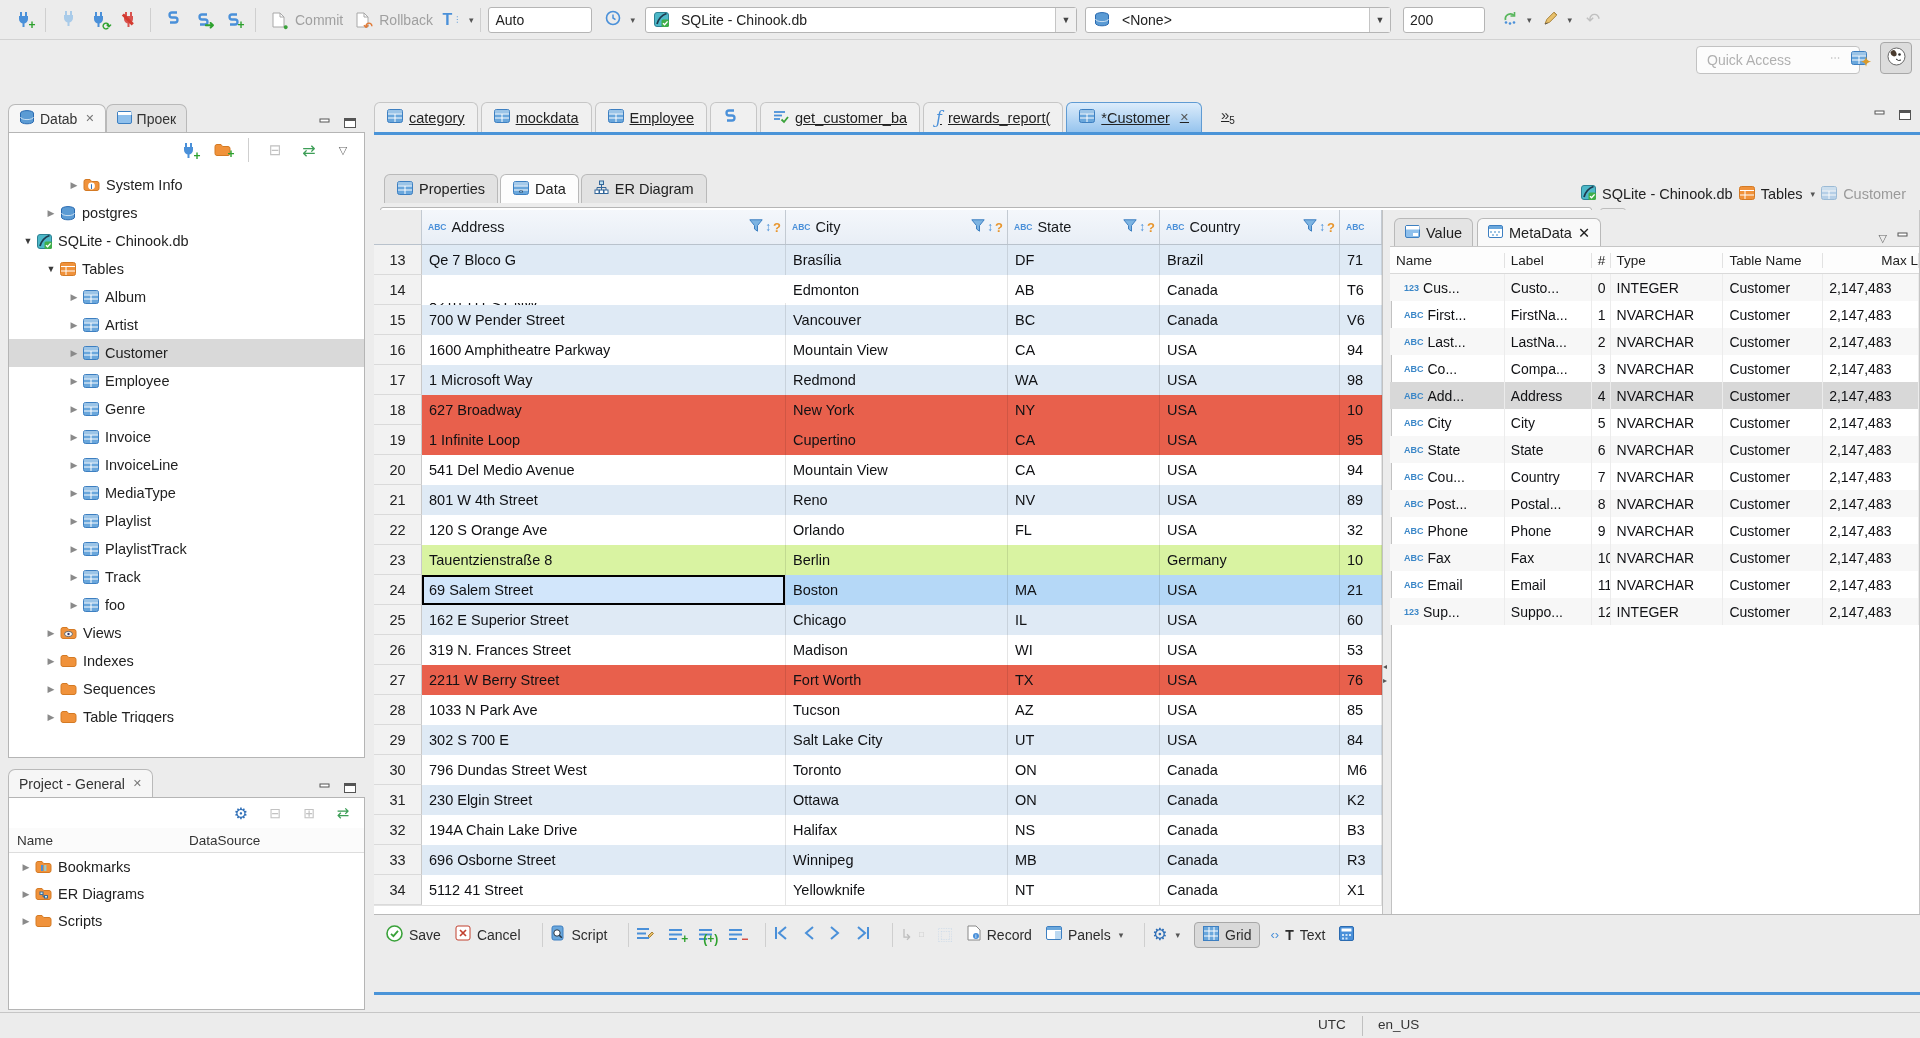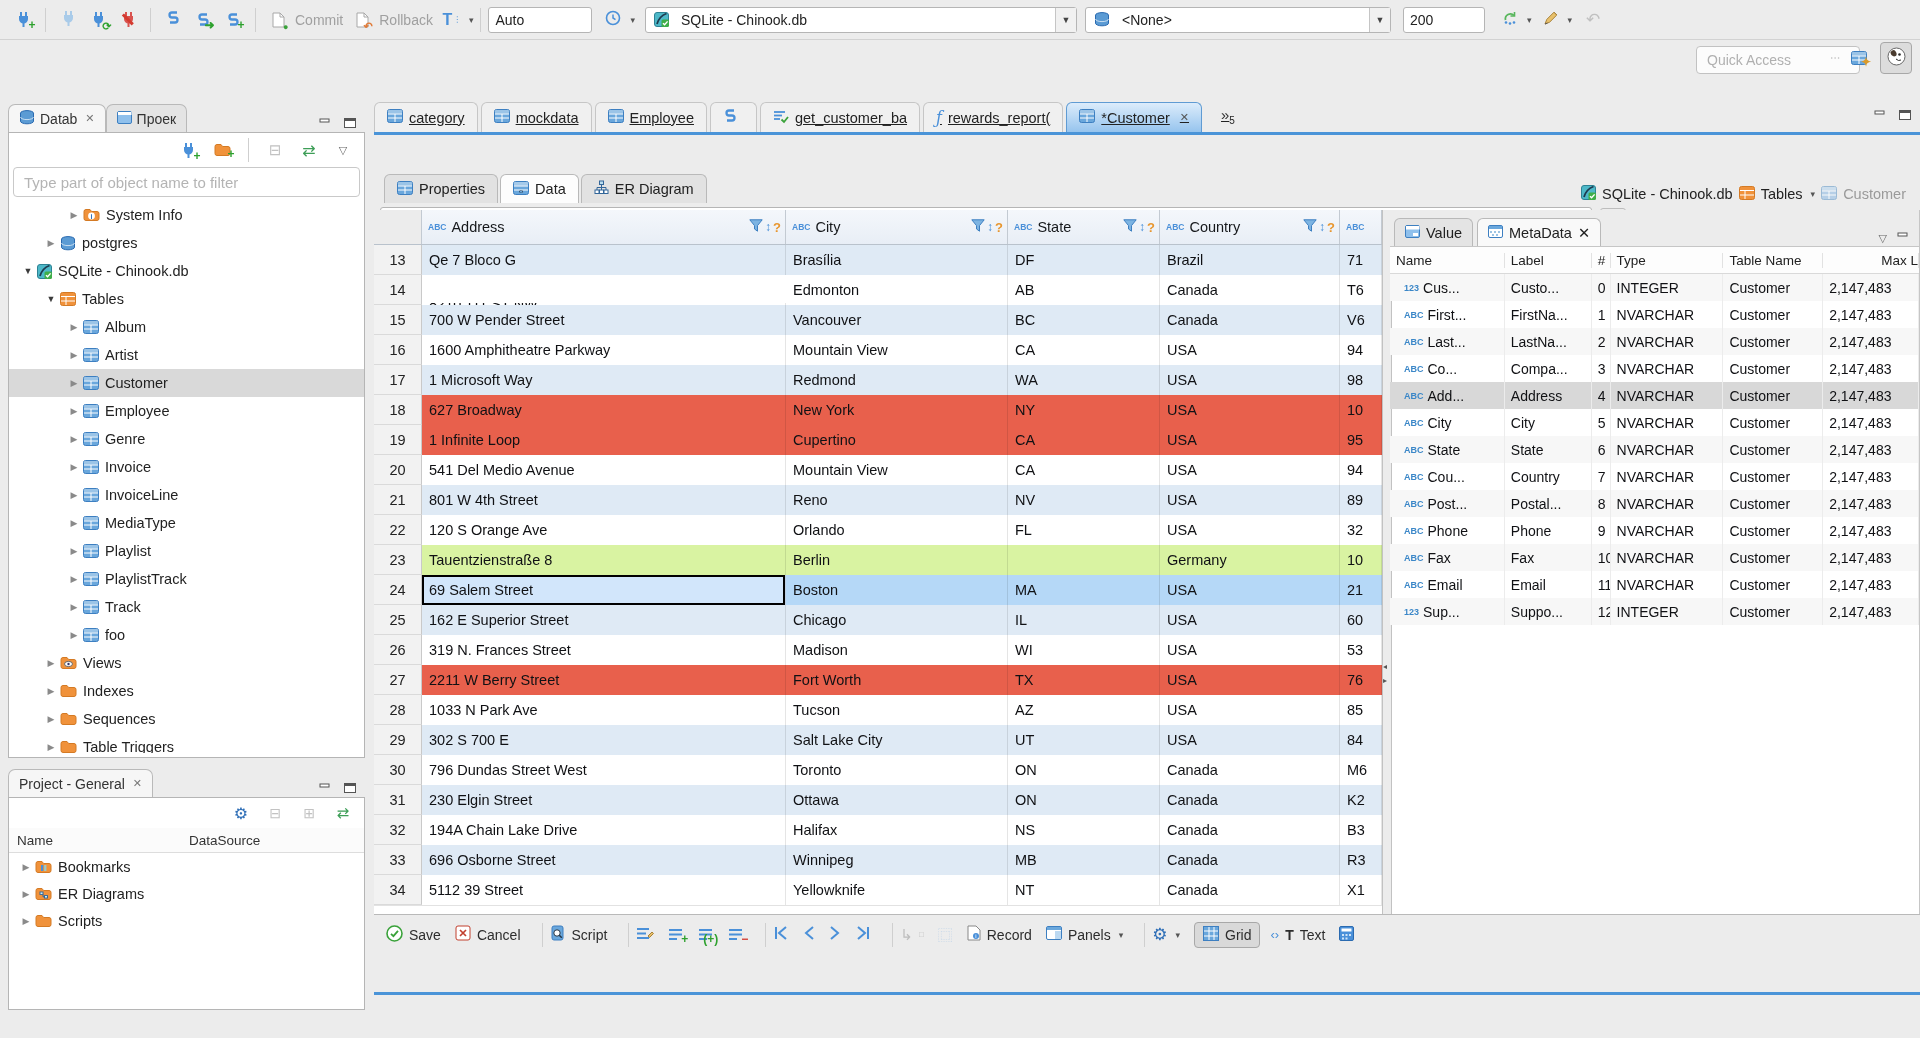--- a/index.html
+++ b/index.html
@@ -339,23 +339,20 @@
                 <path d="M1 3.5Q1 1.5 3 1.5h4l1.6 2H14q2 0 2 2v5q0 2-2 2H3q-2 0-2-2z" fill="#f0923b" stroke="#d47a24"></path>
               </svg>
               <i class="plus">+</i>
             </span>
           </span>
         <span class="sep"></span>
         <span class="tb-ic" style="color:#c2c2c2;font-size:15px">⊟</span>
         <span class="tb-ic" style="color:#3d9e57;font-size:16px">⇄</span>
         <span class="tb-ic" style="color:#666;font-size:11px">▽</span>
       </div>
-      <div class="filterbox">
-          <span>Type part of object name to filter</span>
-        </div>
       <div class="tree" style="height:552px;margin-top:4px" id="navTree">
           <div class="titem" style="padding-left: 58px;">
             <span class="tarrow">▶</span>
             <span class="ticon">
               <svg width="17" height="14" viewBox="0 0 17 14" xmlns="http://www.w3.org/2000/svg">
                 <path d="M1 3.5Q1 1.5 3 1.5h4l1.6 2H14q2 0 2 2v5q0 2-2 2H3q-2 0-2-2z" fill="#f0923b" stroke="#d47a24"></path>
                 <circle cx="8.5" cy="8" r="3.4" fill="#fff"></circle>
                 <text x="8.5" y="10.6" font-size="7" font-weight="bold" fill="#2f6fb7" text-anchor="middle" font-family="Liberation Sans">i</text>
               </svg>
             </span>
@@ -1354,21 +1351,21 @@
               </div>
               <div class="gc" style="width: 42px;">
                 <span>R3</span>
               </div>
             </div>
             <div class="grow r-white">
               <div class="gc gnum" style="width: 48px;">
                 <span>34</span>
               </div>
               <div class="gc" style="width: 364px;">
-                <span>5112 39 Street</span>
+                <span>5112 41 Street</span>
               </div>
               <div class="gc" style="width: 222px;">
                 <span>Yellowknife</span>
               </div>
               <div class="gc" style="width: 152px;">
                 <span>NT</span>
               </div>
               <div class="gc" style="width: 180px;">
                 <span>Canada</span>
               </div>
@@ -1695,13 +1692,18 @@
               <rect x="0.5" y="0.5" width="14" height="14" rx="1.5" fill="#4a90d9" stroke="#2a6ab0"></rect>
               <rect x="2.5" y="2.5" width="10" height="3" fill="#fff"></rect>
               <path d="M3 8h2v2H3zM6.5 8h2v2h-2zM10 8h2v2h-2zM3 11.5h2v2H3zM6.5 11.5h2v2h-2z" fill="#cfe4f7"></path>
             </svg></span>
         </span>
     </div>
 
     <div class="abs blueline" style="left:0;top:897px;width:1546px;height:3px"></div>
   </div>
 
+  <div class="abs winstatus">
+    <span class="ws-item" style="left:1318px">UTC</span>
+    <span class="ws-item vline" style="left:1362px;top:3px;bottom:3px;position:absolute"></span>
+    <span class="ws-item" style="left:1378px">en_US</span>
+  </div>
 </div>
 
 </body></html>

